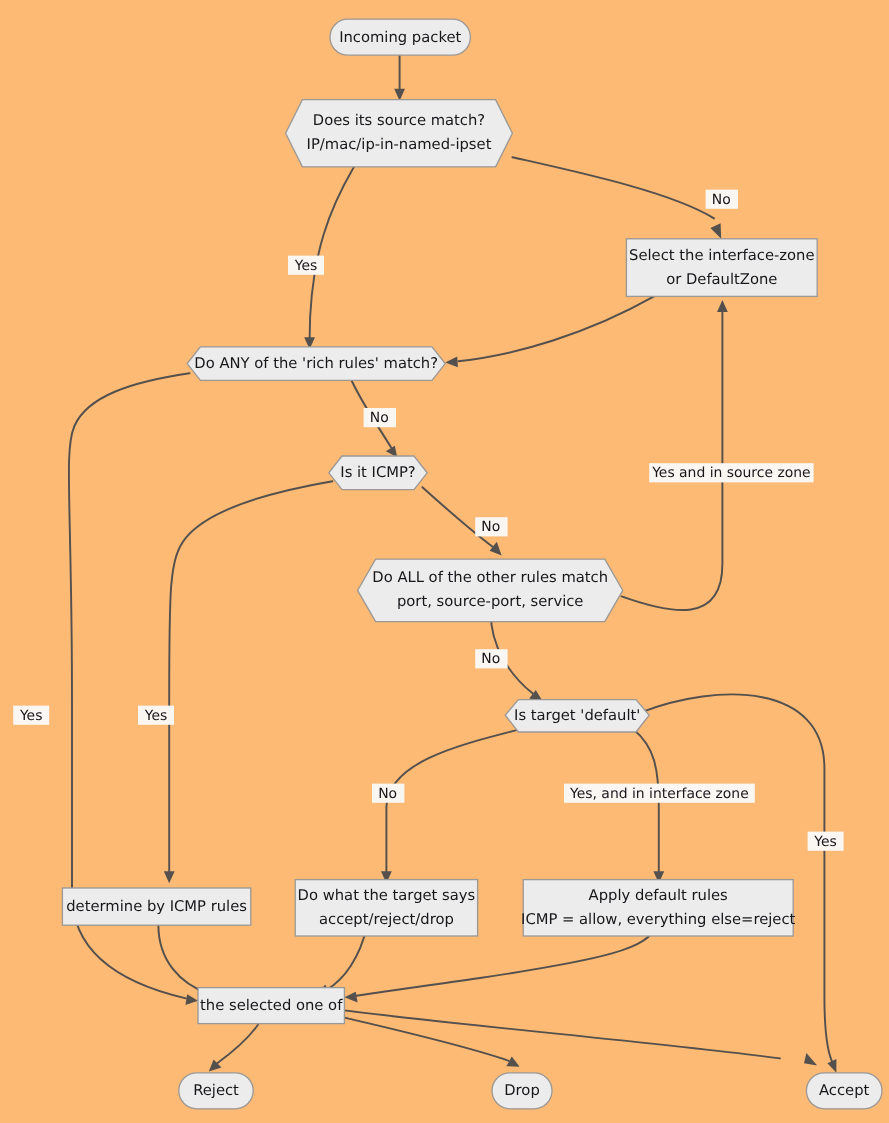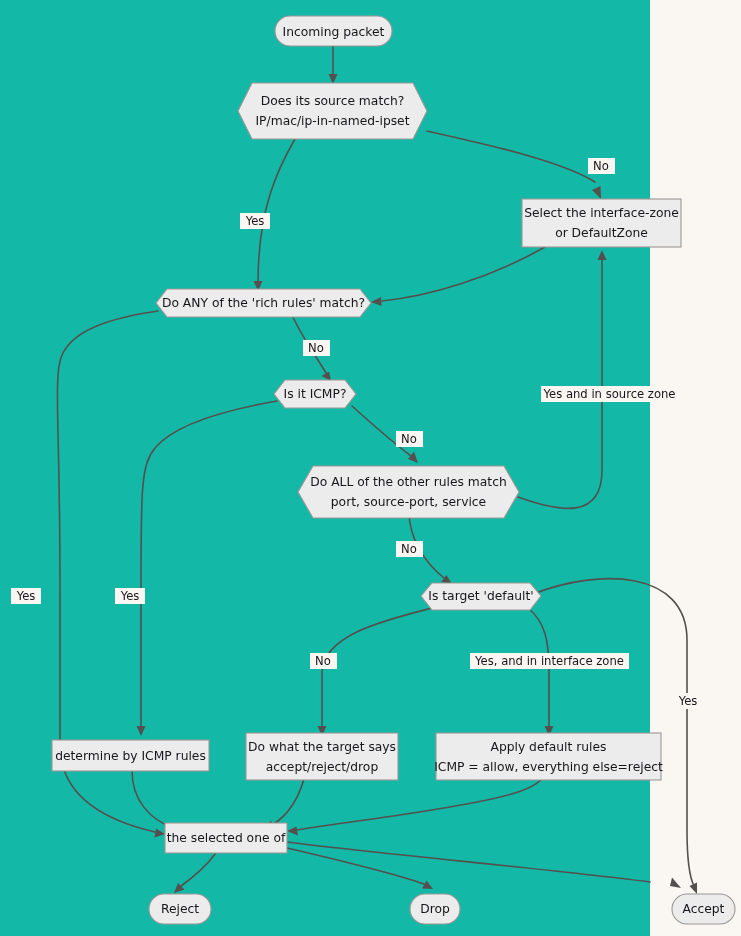--- a/index.html
+++ b/index.html
@@ -8,23 +8,23 @@
     background: #faf6f2;
   }
   body {
     width: 741px;
     height: 936px;
     font-family: "DejaVu Sans", sans-serif;
     overflow: hidden;
   }
   #flow-root {
     position: relative;
-    width: 650px;
+    width: 741px;
     height: 936px;
-    background: #14b8a6;
+    background: #fdba74;
   }
   svg.flow {
     display: block;
     width: 741px;
     height: 936px;
   }
   .edge-path {
     fill: none;
     stroke: #54504e;
     stroke-width: 1.6px;

